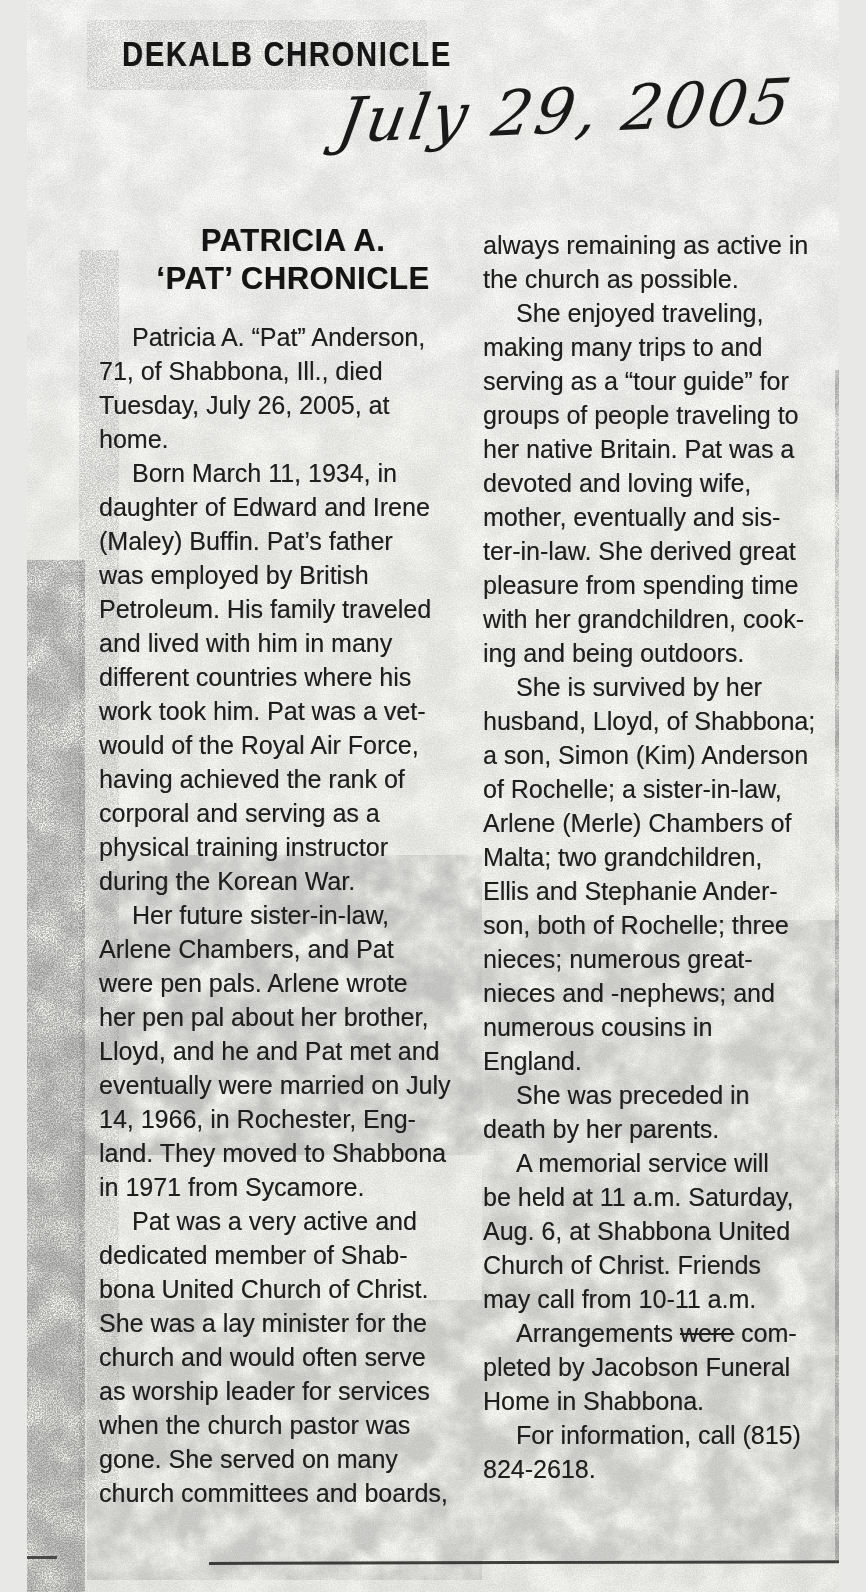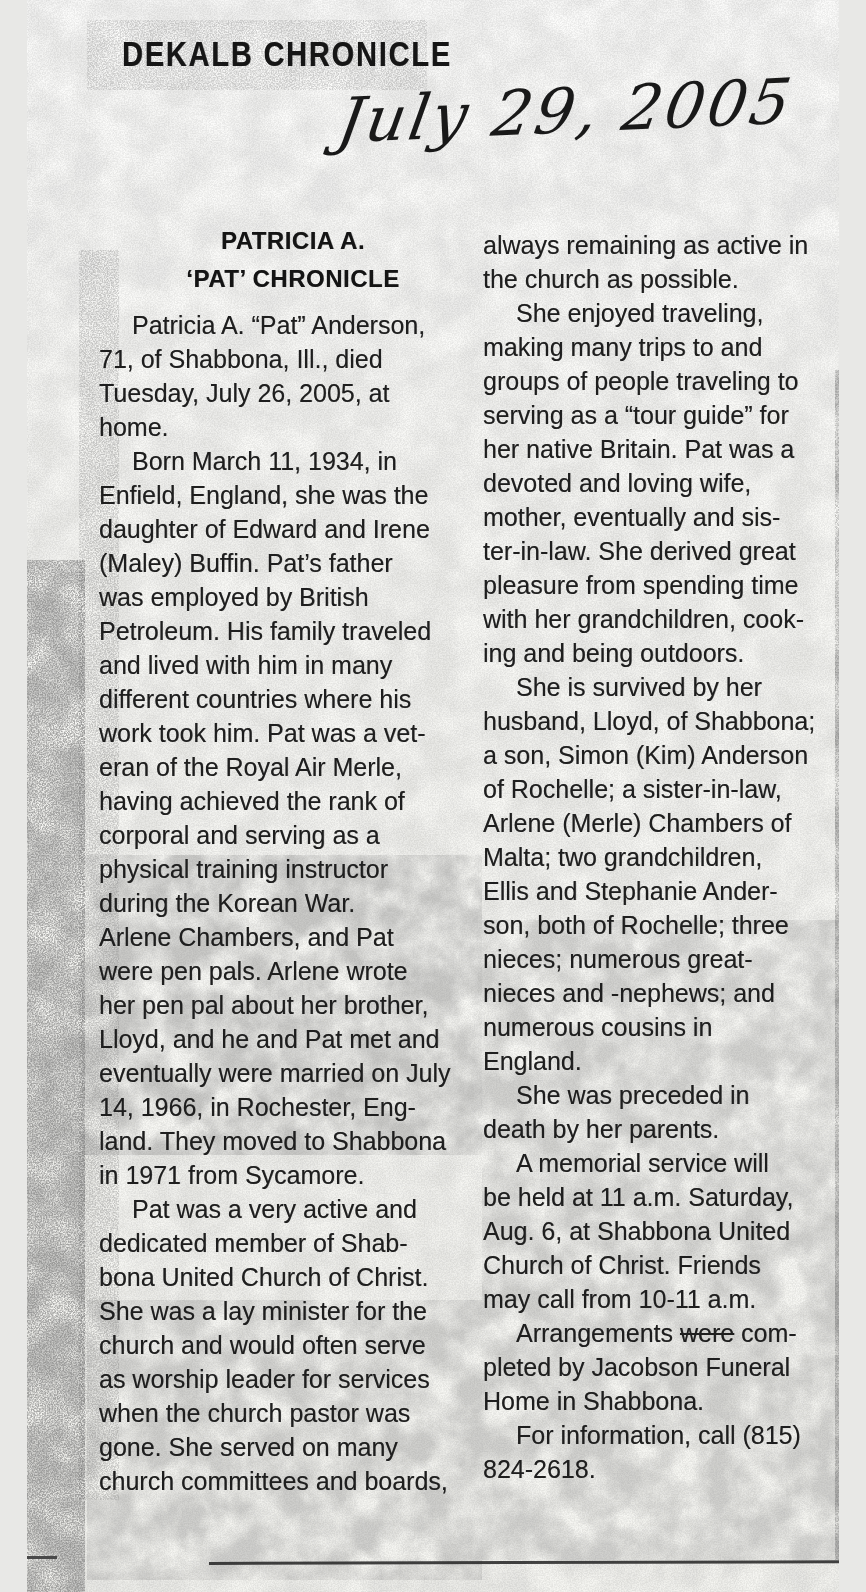--- a/index.html
+++ b/index.html
@@ -43,25 +43,25 @@
     letter-spacing: 3px;
     transform: rotate(-2.5deg) skewX(-12deg);
     transform-origin: left top;
     color: #191919;
     white-space: nowrap;
   }
 
   
   .headline {
     text-align: center;
-    font-size: 24px;
+    font-size: 31px;
     font-weight: bold;
     line-height: 38px;
     letter-spacing: 0.5px;
-    margin-bottom: 10px;
+    margin-bottom: 22px;
     color: #141414;
     text-shadow: 0.4px 0 0 rgba(20,20,20,0.5);
   }
   .col {
     position: absolute;
     font-size: 25px;
     line-height: 34px;
     color: #1e1e1e;
     text-shadow: 0.3px 0 0 rgba(25,25,25,0.45);
   }
@@ -132,35 +132,35 @@
     </div>
     <div id="col-left-body">
         <div class="para">
           <div class="line indent">Patricia A. “Pat” Anderson,</div>
           <div class="line">71, of Shabbona, Ill., died</div>
           <div class="line">Tuesday, July 26, 2005, at</div>
           <div class="line">home.</div>
         </div>
         <div class="para">
           <div class="line indent">Born March 11, 1934, in</div>
-          <div class="line">Enfield, England, she was the</div>
           <div class="line">daughter of Edward and Irene</div>
           <div class="line">(Maley) Buffin. Pat’s father</div>
           <div class="line">was employed by British</div>
           <div class="line">Petroleum. His family traveled</div>
           <div class="line">and lived with him in many</div>
           <div class="line">different countries where his</div>
           <div class="line">work took him. Pat was a vet-</div>
-          <div class="line">eran of the Royal Air Merle,</div>
+          <div class="line">would of the Royal Air Force,</div>
           <div class="line">having achieved the rank of</div>
           <div class="line">corporal and serving as a</div>
           <div class="line">physical training instructor</div>
           <div class="line">during the Korean War.</div>
         </div>
         <div class="para">
+          <div class="line indent">Her future sister-in-law,</div>
           <div class="line">Arlene Chambers, and Pat</div>
           <div class="line">were pen pals. Arlene wrote</div>
           <div class="line">her pen pal about her brother,</div>
           <div class="line">Lloyd, and he and Pat met and</div>
           <div class="line">eventually were married on July</div>
           <div class="line">14, 1966, in Rochester, Eng-</div>
           <div class="line">land. They moved to Shabbona</div>
           <div class="line">in 1971 from Sycamore.</div>
         </div>
         <div class="para">
@@ -178,22 +178,22 @@
   </div>
 
   <div class="col col-right" id="col-right-body">
       <div class="para">
         <div class="line">always remaining as active in</div>
         <div class="line">the church as possible.</div>
       </div>
       <div class="para">
         <div class="line indent">She enjoyed traveling,</div>
         <div class="line">making many trips to and</div>
+        <div class="line">serving as a “tour guide” for</div>
         <div class="line">groups of people traveling to</div>
-        <div class="line">serving as a “tour guide” for</div>
         <div class="line">her native Britain. Pat was a</div>
         <div class="line">devoted and loving wife,</div>
         <div class="line">mother, eventually and sis-</div>
         <div class="line">ter-in-law. She derived great</div>
         <div class="line">pleasure from spending time</div>
         <div class="line">with her grandchildren, cook-</div>
         <div class="line">ing and being outdoors.</div>
       </div>
       <div class="para">
         <div class="line indent">She is survived by her</div>

